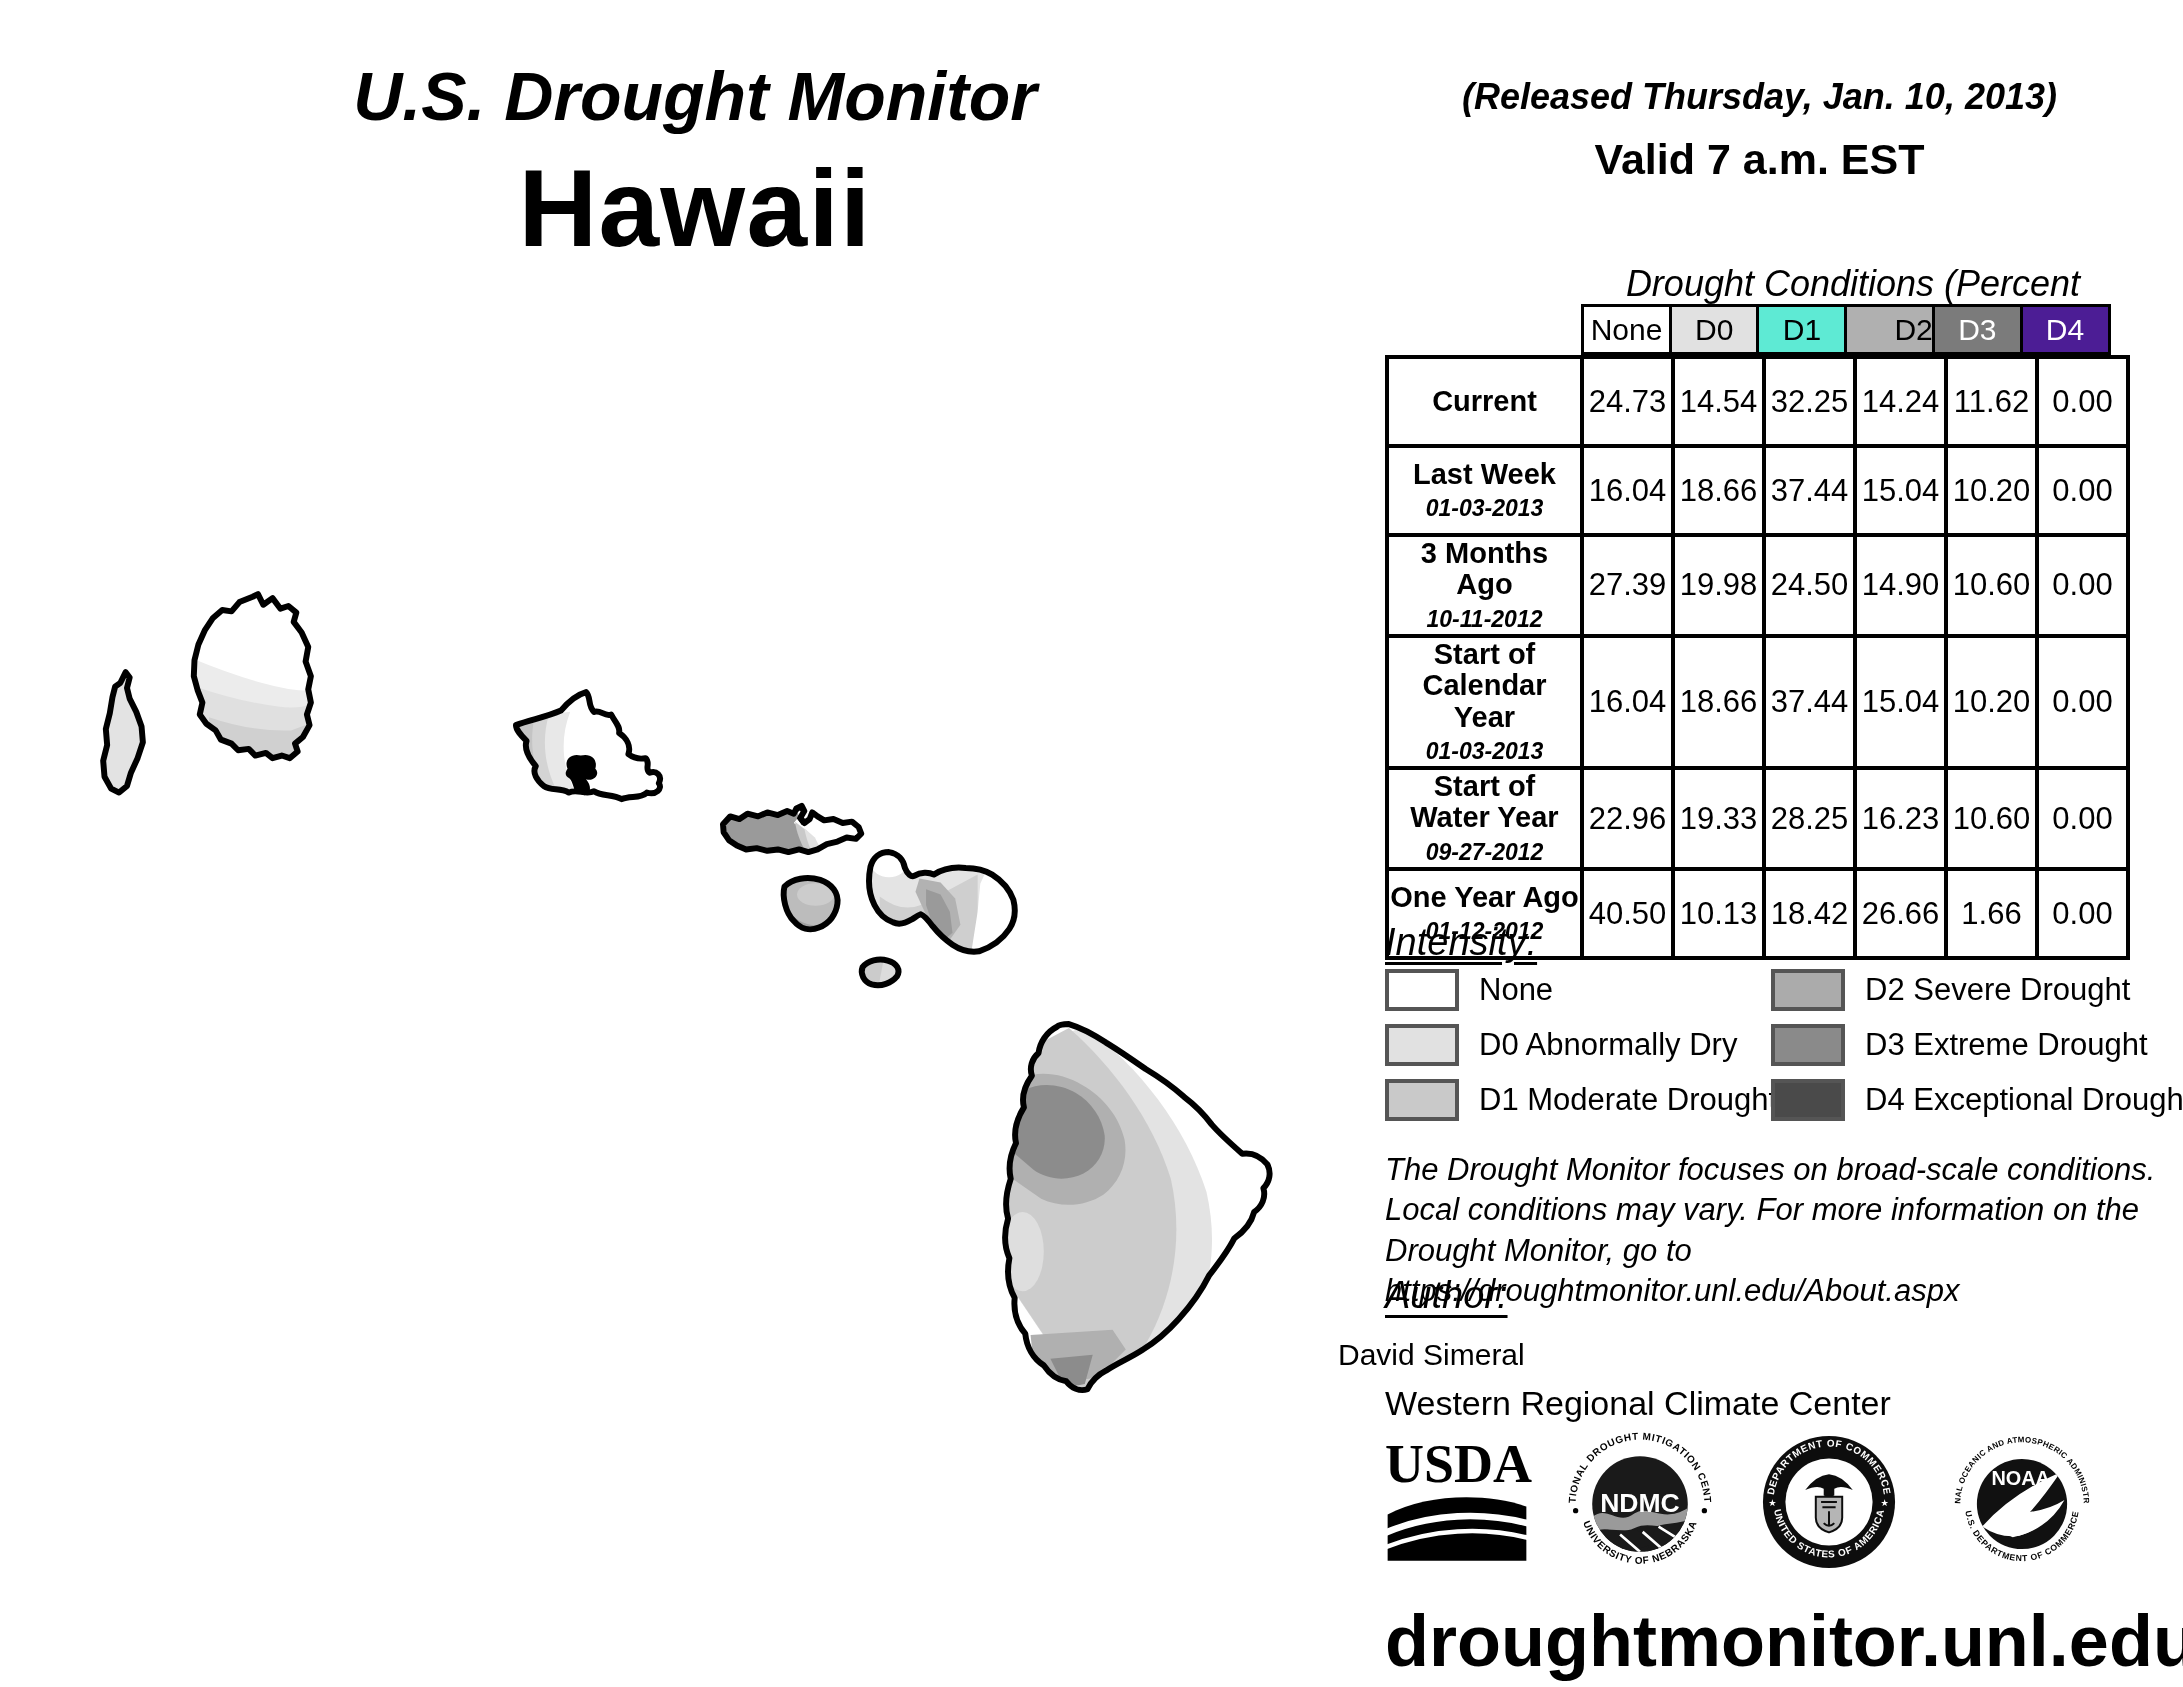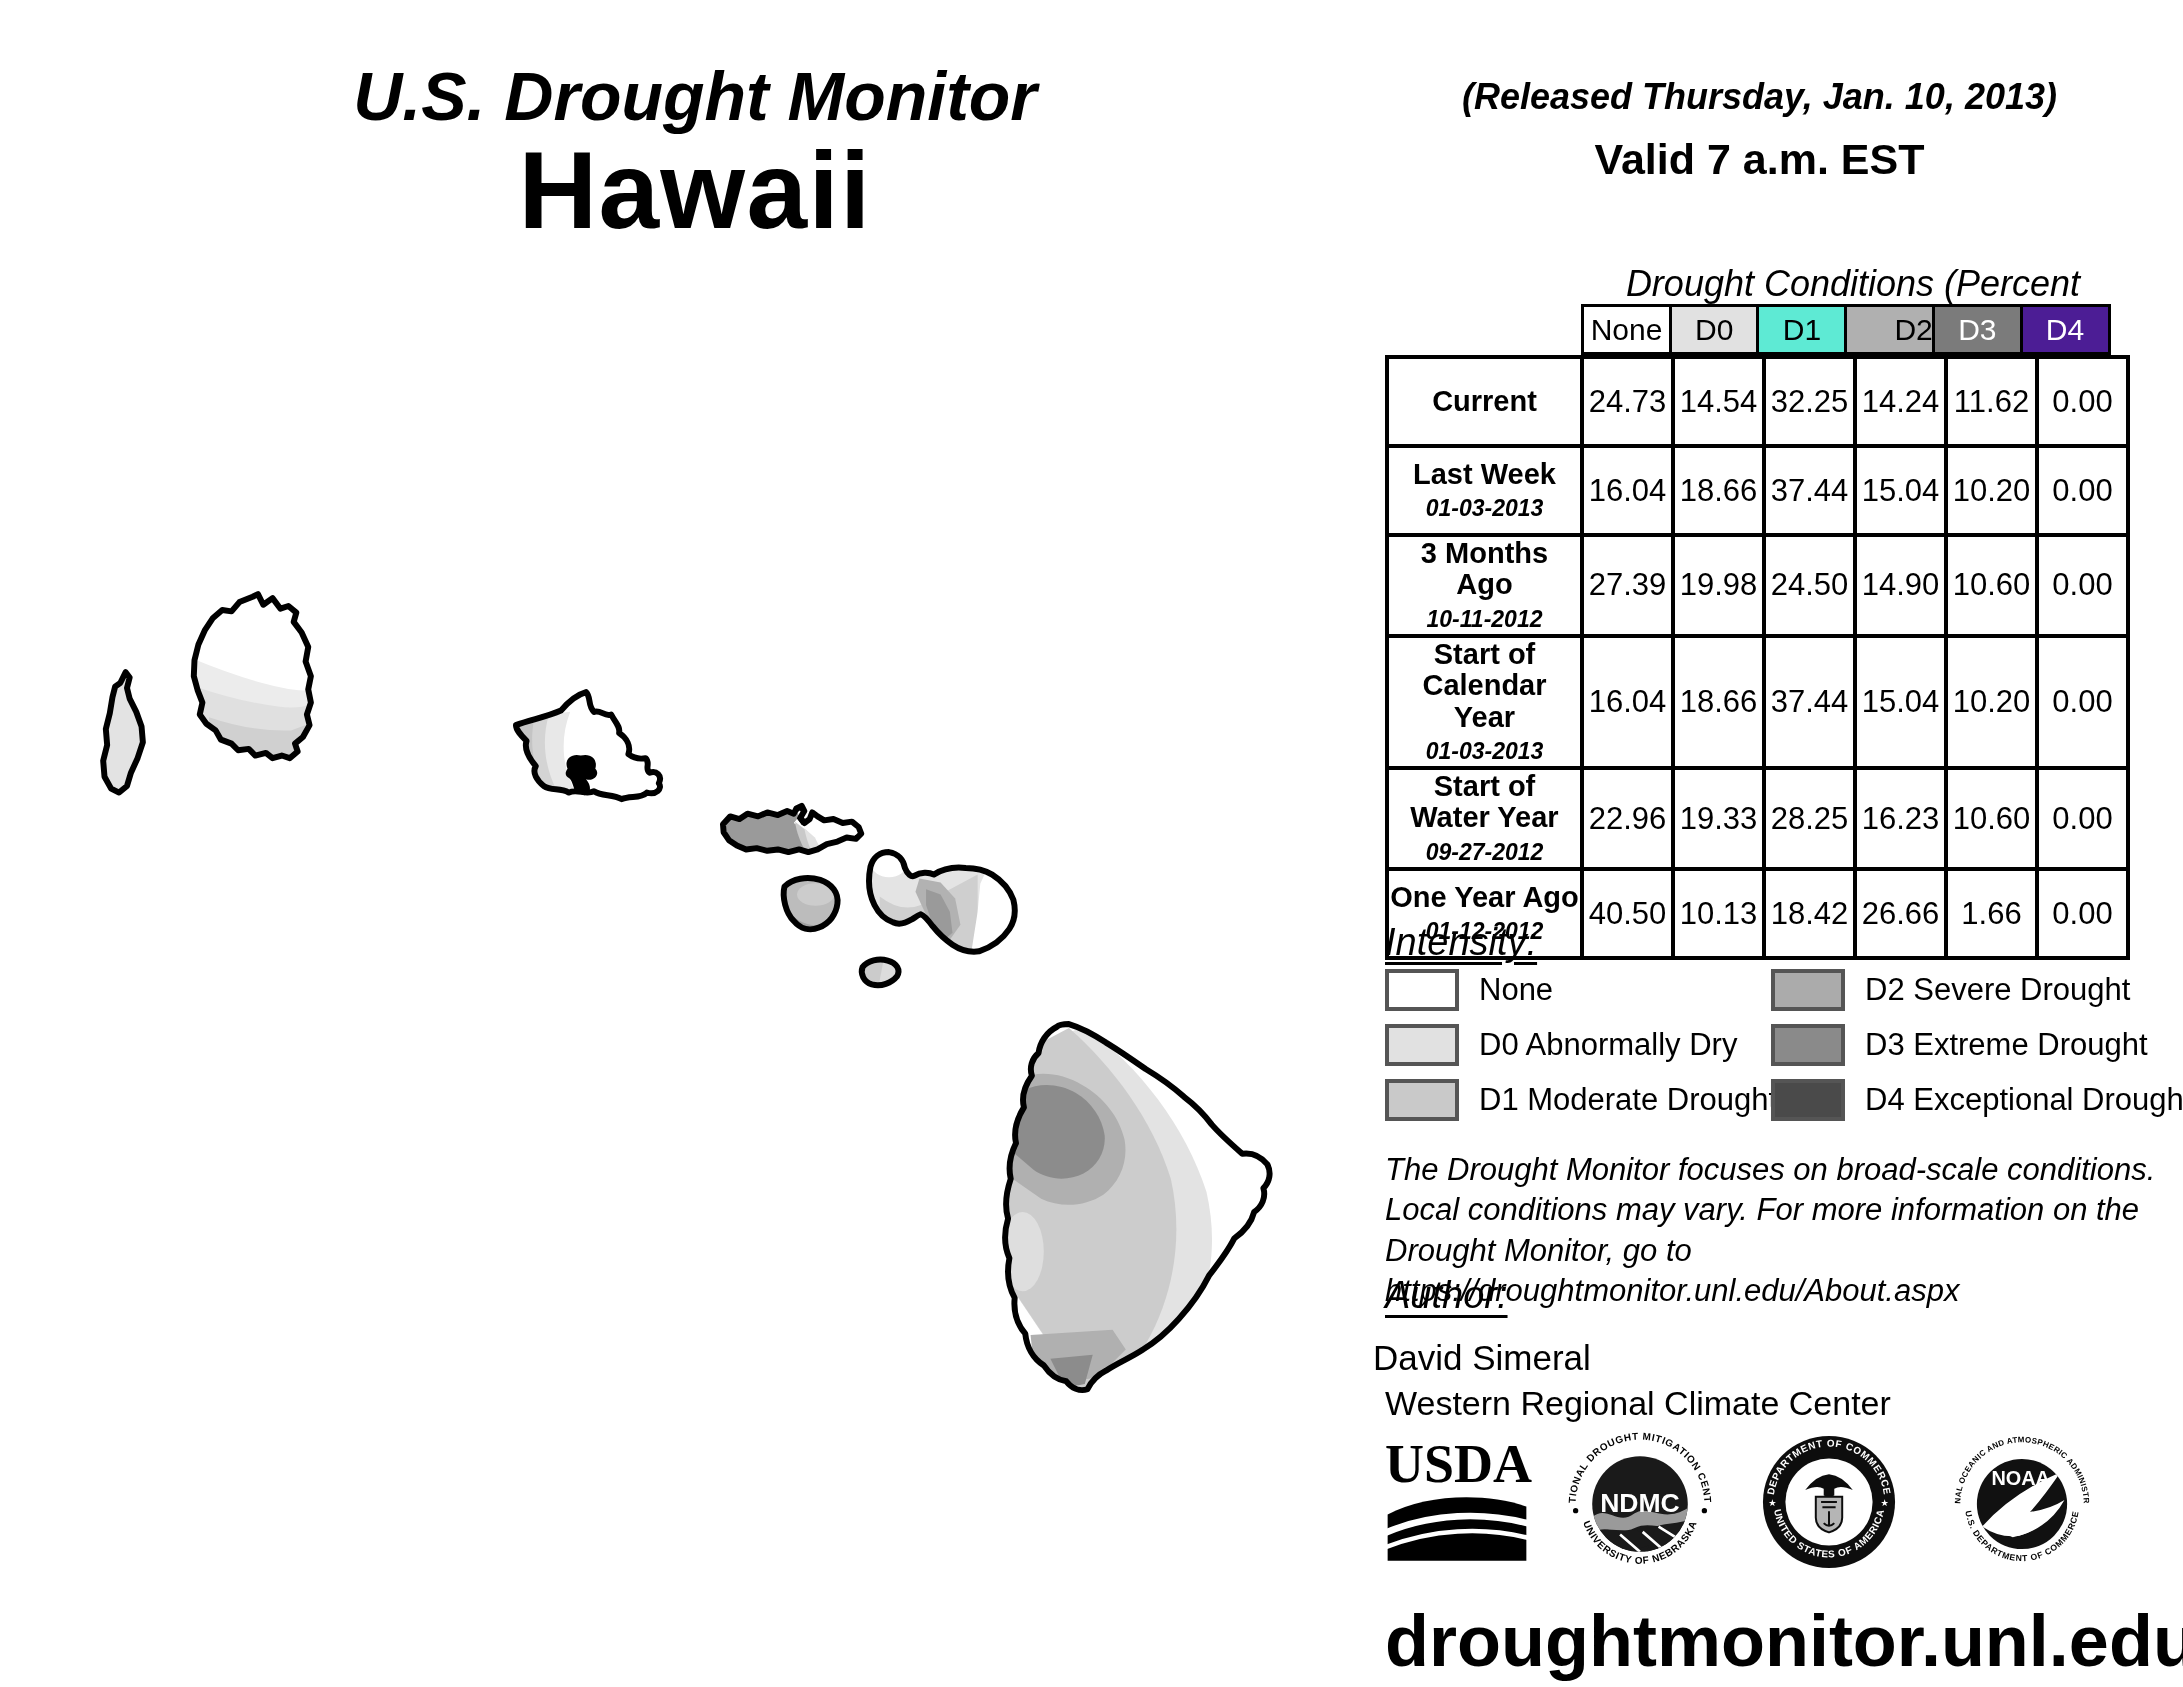--- a/index.html
+++ b/index.html
@@ -2,21 +2,21 @@
 <html style="font-size:10.6px"><head>
 <meta charset="utf-8">
 <style>
   html,body{margin:0;padding:0;background:#fff;}
   body{width:2183px;height:1687px;position:relative;font-family:"Liberation Sans",sans-serif;color:#000;overflow:hidden;}
   .abs{position:absolute;}
 
   
   #title-block{left:278px;top:61px;width:834px;text-align:center;}
   #main-title{font-style:italic;font-weight:bold;font-size:68px;line-height:1.05;}
-  #region-title{font-weight:bold;font-size:109px;line-height:1.0;margin-top:4px;letter-spacing:1.3px;}
+  #region-title{font-weight:bold;font-size:109px;line-height:1.0;margin-top:22px;letter-spacing:1.3px;}
 
   #date-block{left:1376px;top:65px;width:767px;text-align:center;}
   #map-date{font-weight:bold;font-size:71px;line-height:1.0;}
   #released{font-weight:bold;font-style:italic;font-size:36px;margin-top:10.6px;}
   #valid{font-weight:bold;font-size:43px;margin-top:17px;}
 
   
   #table-title{left:1581px;top:263px;width:544px;text-align:center;font-style:italic;font-size:36px;}
   #dm-header{left:1581px;top:304px;display:flex;}
   .hdr-cell{width:91px;height:51px;box-sizing:border-box;border:3.3px solid #000;
@@ -40,21 +40,21 @@
   #legend-col-right{left:386px;}
   .legend-item{display:flex;align-items:center;height:38px;margin-bottom:17px;}
   .swatch{width:66px;height:34px;border:4px solid #555;box-sizing:content-box;flex:none;}
   .legend-label{font-size:31px;margin-left:20px;white-space:nowrap;}
 
   
   #disclaimer{left:1385px;top:1150px;width:781px;font-style:italic;font-size:31px;
               line-height:1.30;white-space:pre-line;}
   #author-heading{left:1385px;top:1274px;font-style:italic;font-size:38px;
                   text-decoration:underline;text-underline-offset:6.6px;}
-  #author-name{left:1373px;top:1338px;font-size:35px;}
+  #author-name{left:1338px;top:1338px;font-size:30px;}
   #author-org{left:1385px;top:1384px;font-size:34px;}
 
   
   #logo-row{left:1385px;top:1429px;width:767px;height:159px;}
   #usda-logo{left:0;top:10.6px;width:144px;text-align:center;}
   #usda-text{font-family:"Liberation Serif",serif;font-weight:bold;font-size:54px;line-height:.9;}
   #ndmc-logo{left:180px;top:0;}
   #doc-logo{left:374px;top:2.6px;}
   #noaa-logo{left:566px;top:4px;}
   .ring-text{font-size:15px;font-weight:bold;letter-spacing:1px;fill:#000;}

